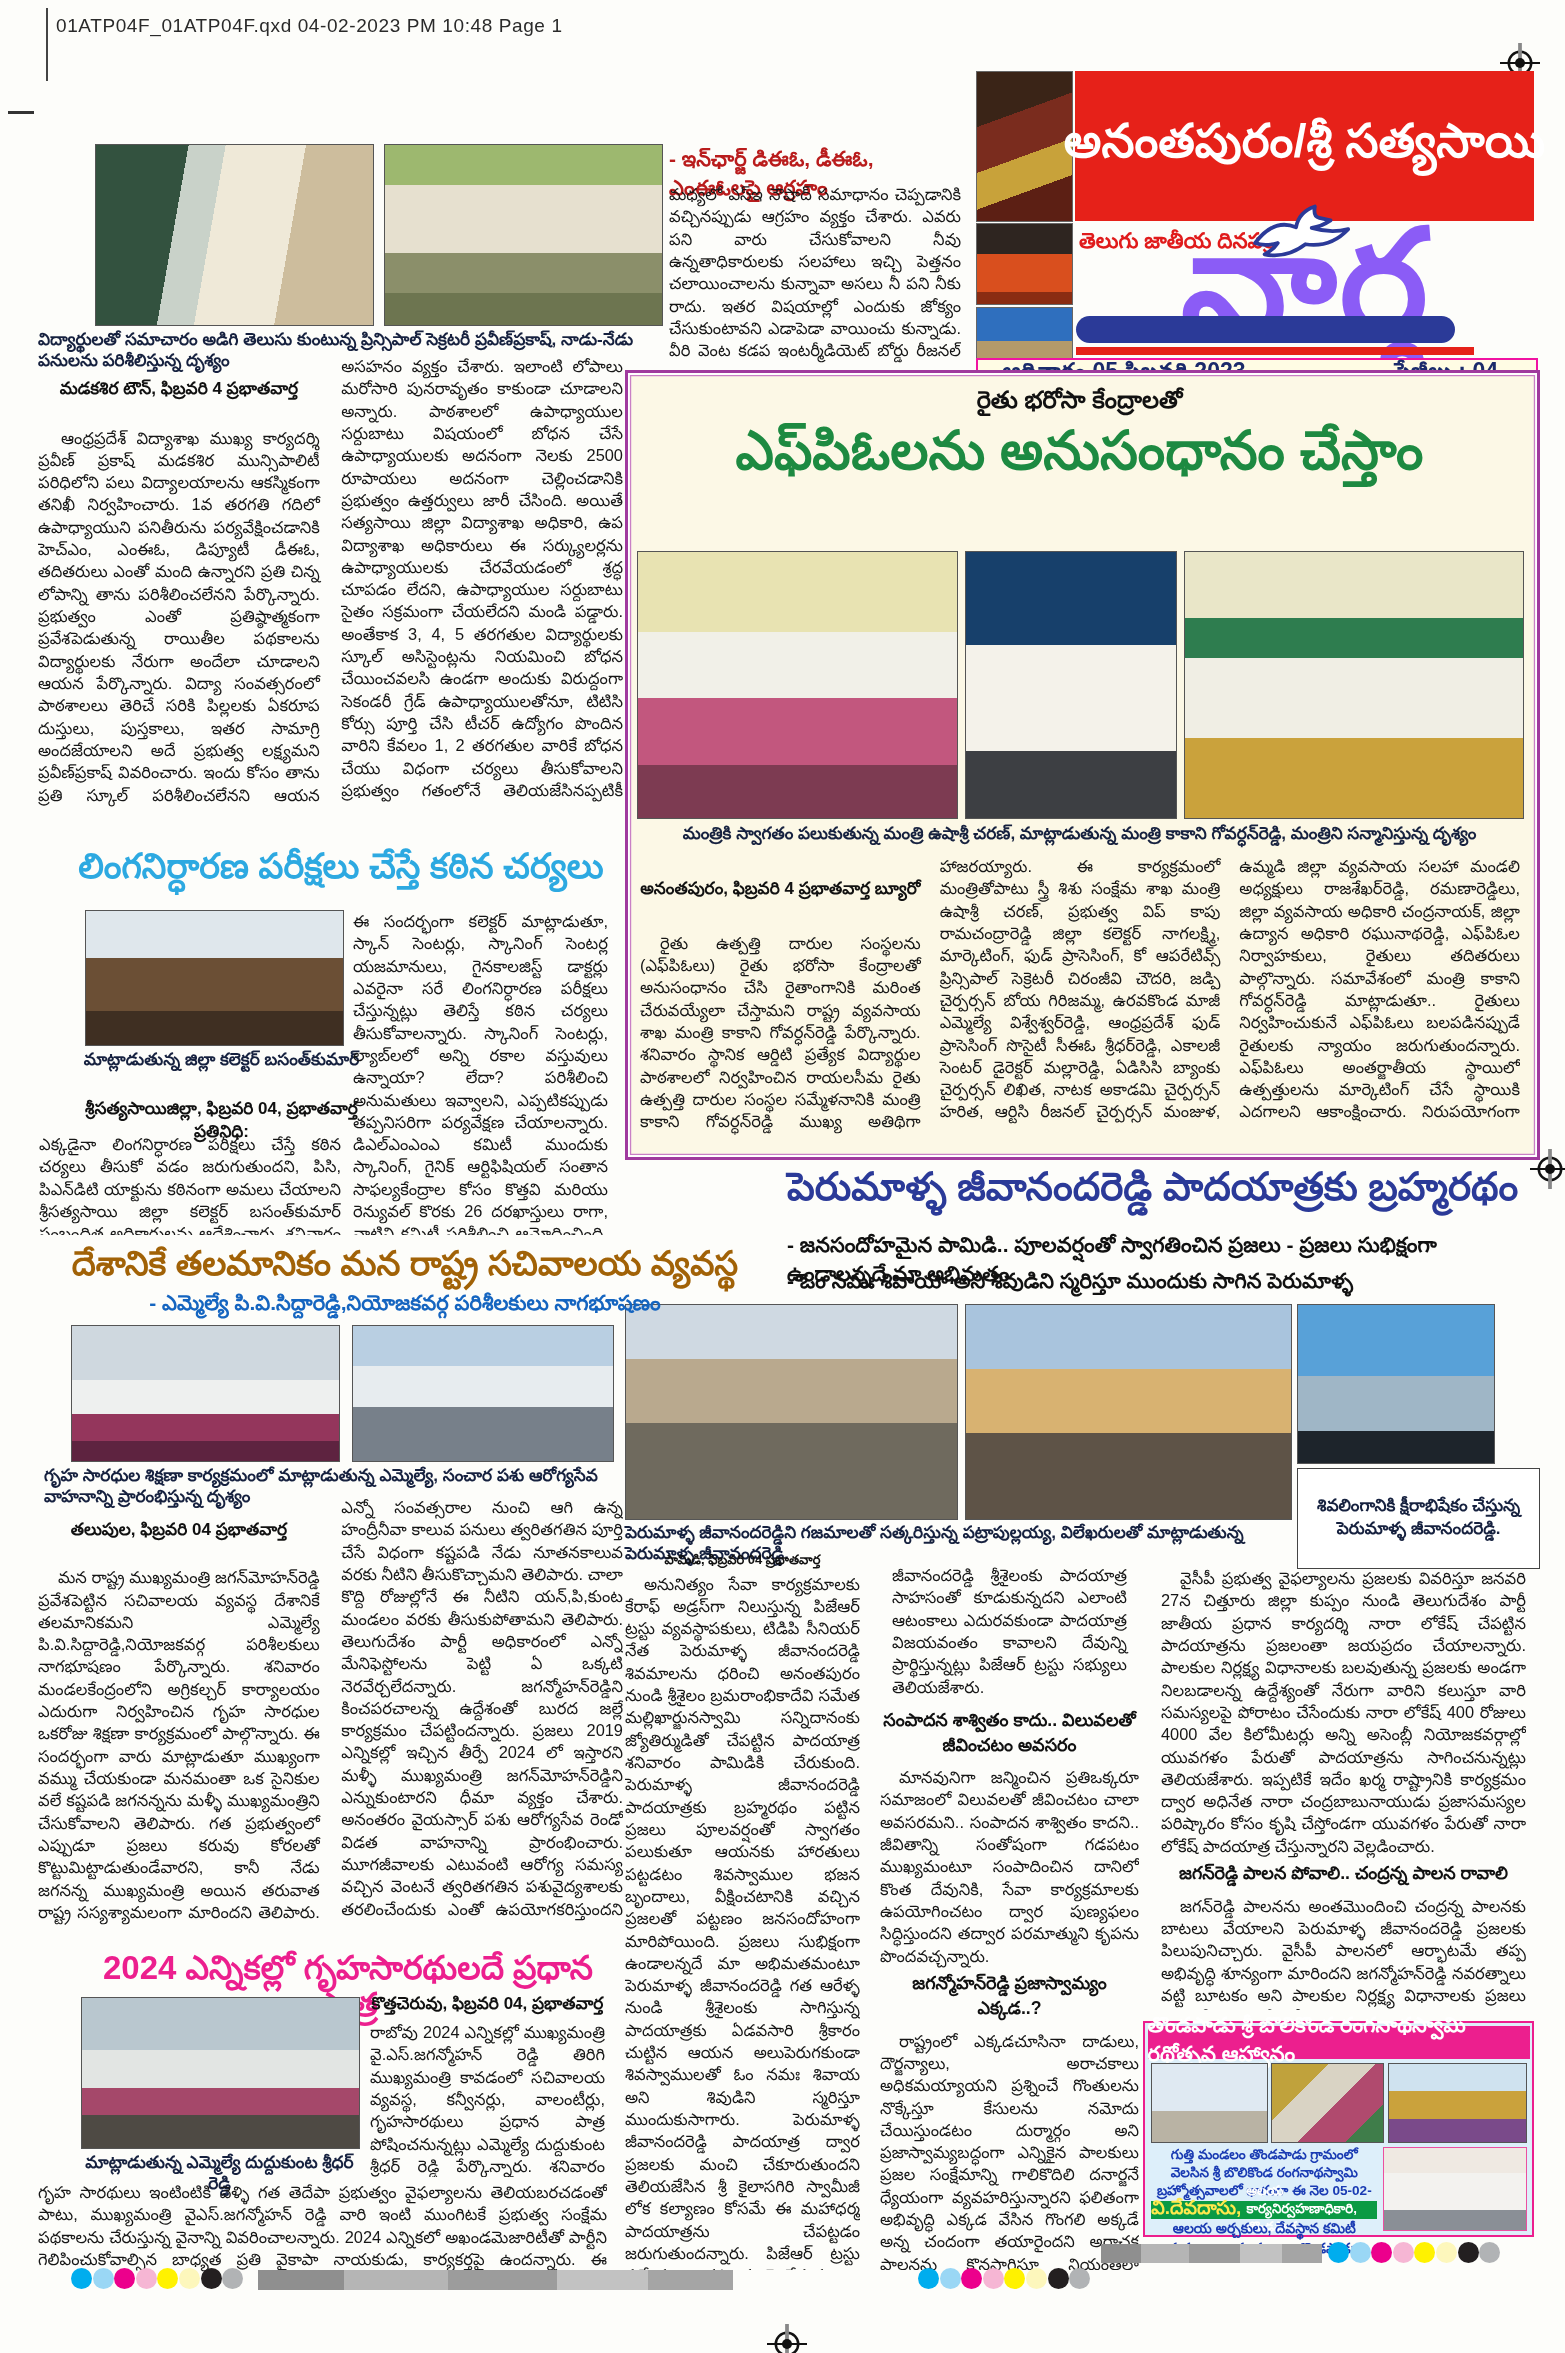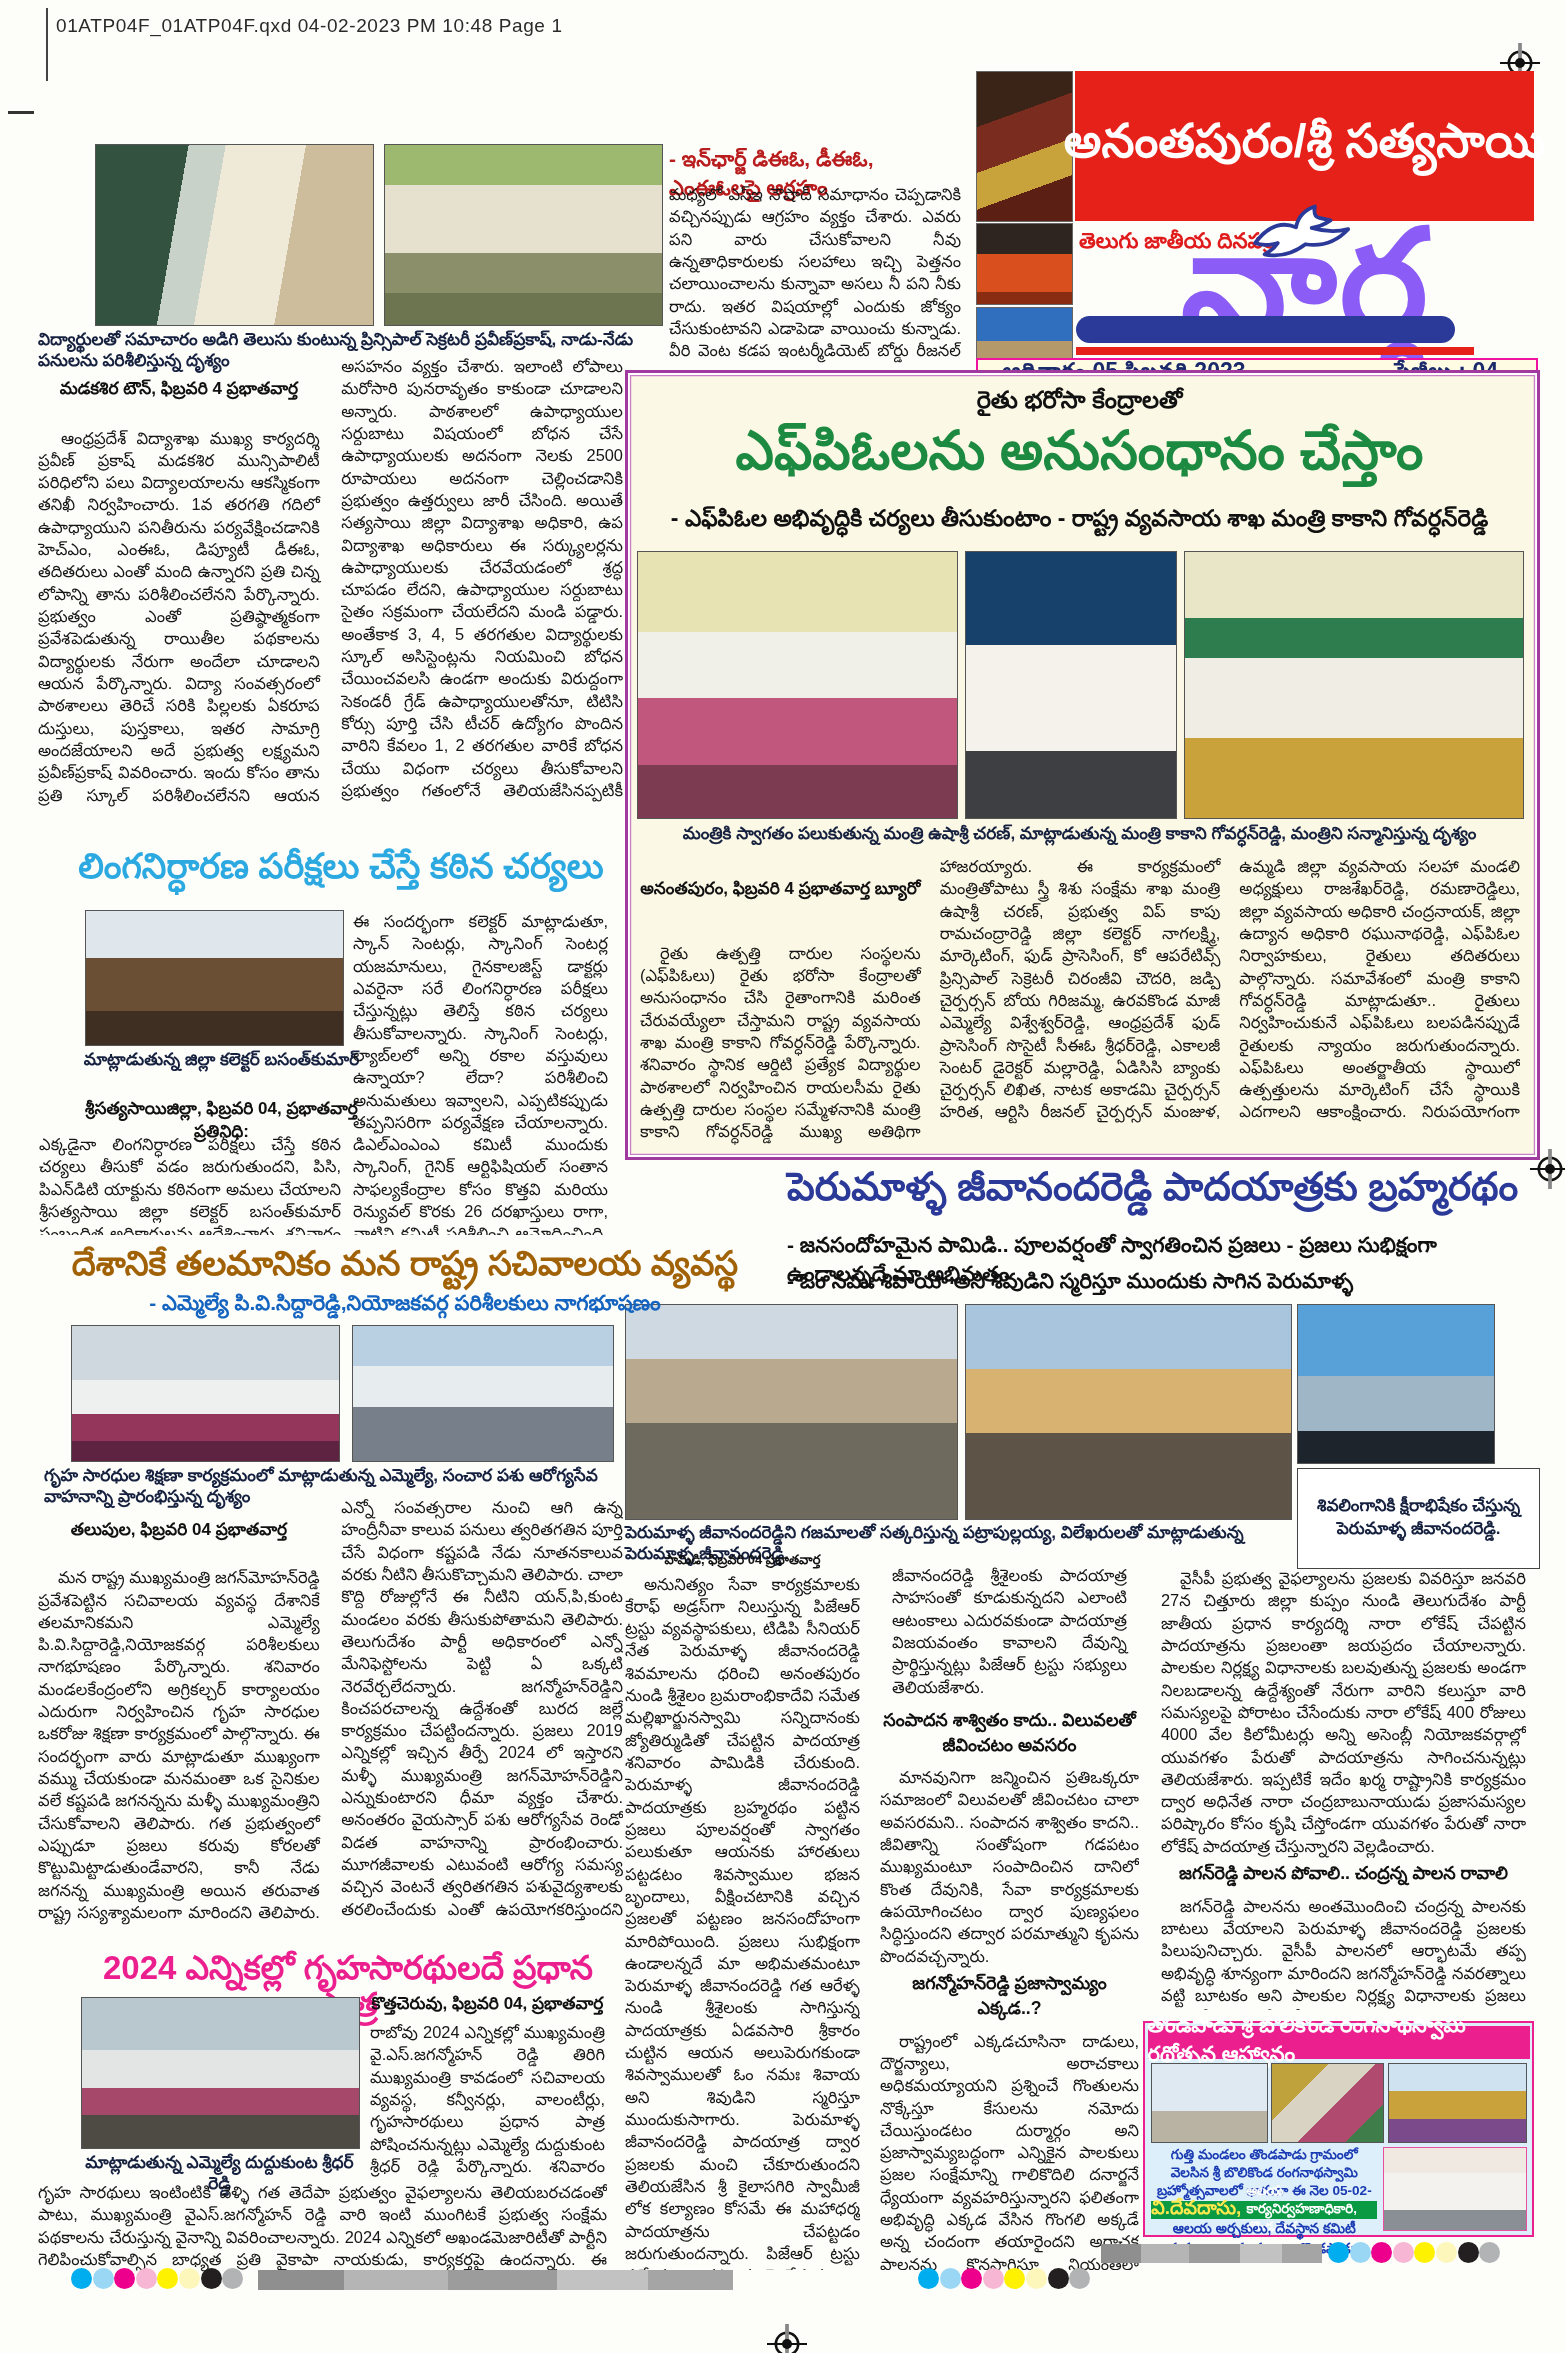--- a/index.html
+++ b/index.html
@@ -139,30 +139,29 @@
   <div class="abs clip" style="left:38px;top:355px;width:585px;height:468px;">
     <div class="cols2 body-t" style="height:468px;">
       <div class="dl" style="text-align:center;font-size:17px;margin-bottom:3.8px;">మడకశిర టౌన్, ఫిబ్రవరి 4 ప్రభాతవార్త</div>
       <p style="margin:0;text-indent:23px;">ఆంధ్రప్రదేశ్ విద్యాశాఖ ముఖ్య కార్యదర్శి ప్రవీణ్ ప్రకాష్ మడకశిర మున్సిపాలిటీ పరిధిలోని పలు విద్యాలయాలను ఆకస్మికంగా తనిఖీ నిర్వహించారు. 1వ తరగతి గదిలో ఉపాధ్యాయుని పనితీరును పర్యవేక్షించడానికి హెచ్ఎం, ఎంఈఓ, డిప్యూటీ డీఈఓ, తదితరులు ఎంతో మంది ఉన్నారని ప్రతి చిన్న లోపాన్ని తాను పరిశీలించలేనని పేర్కొన్నారు. ప్రభుత్వం ఎంతో ప్రతిష్ఠాత్మకంగా ప్రవేశపెడుతున్న రాయితీల పథకాలను విద్యార్థులకు నేరుగా అందేలా చూడాలని ఆయన పేర్కొన్నారు. విద్యా సంవత్సరంలో పాఠశాలలు తెరిచే సరికి పిల్లలకు ఏకరూప దుస్తులు, పుస్తకాలు, ఇతర సామాగ్రి అందజేయాలని అదే ప్రభుత్వ లక్ష్యమని ప్రవీణ్‌ప్రకాష్ వివరించారు. ఇందు కోసం తాను ప్రతి స్కూల్ పరిశీలించలేనని ఆయన అసహనం వ్యక్తం చేశారు. ఇలాంటి లోపాలు మరోసారి పునరావృతం కాకుండా చూడాలని అన్నారు. పాఠశాలలో ఉపాధ్యాయుల సర్దుబాటు విషయంలో బోధన చేసే ఉపాధ్యాయులకు అదనంగా నెలకు 2500 రూపాయలు అదనంగా చెల్లించడానికి ప్రభుత్వం ఉత్తర్వులు జారీ చేసింది. అయితే సత్యసాయి జిల్లా విద్యాశాఖ అధికారి, ఉప విద్యాశాఖ అధికారులు ఈ సర్క్యులర్లను ఉపాధ్యాయులకు చేరవేయడంలో శ్రద్ధ చూపడం లేదని, ఉపాధ్యాయుల సర్దుబాటు సైతం సక్రమంగా చేయలేదని మండి పడ్డారు. అంతేకాక 3, 4, 5 తరగతుల విద్యార్థులకు స్కూల్ అసిస్టెంట్లను నియమించి బోధన చేయించవలసి ఉండగా అందుకు విరుద్దంగా సెకండరీ గ్రేడ్ ఉపాధ్యాయులతోనూ, టిటిసి కోర్సు పూర్తి చేసి టీచర్ ఉద్యోగం పొందిన వారిని కేవలం 1, 2 తరగతుల వారికే బోధన చేయు విధంగా చర్యలు తీసుకోవాలని ప్రభుత్వం గతంలోనే తెలియజేసినప్పటికీ మడకశిరలో మాత్రం అలా చేయకుండా తద్విరుద్ధంగా రాష్ట్రప్రభుత్వ ఉత్తర్వులు జారీ చేయడంపై ముఖ్య కార్యదర్శి సమాచారం అడుగుతూ ఉండటంతో తరగతులు...</p>
     </div>
   </div>
 
   <div class="abs fpobox" style="left:625px;top:370px;width:909px;height:784px;"></div>
   <div class="abs hl" style="left:639px;top:387px;width:881px;font-size:24px;color:#111;">రైతు భరోసా కేంద్రాలతో</div>
   <div class="abs hl" style="left:639px;top:420px;width:881px;font-size:54px;color:#1d8a41;">ఎఫ్‌పిఓలను అనుసంధానం చేస్తాం</div>
-  <div class="abs hl" style="left:639px;top:506px;width:881px;font-size:23px;color:#111;">- ఎఫ్‌పిఓల అభివృద్ధికి చర్యలు తీసుకుంటాం   - రాష్ట్ర వ్యవసాయ శాఖ మంత్రి కాకాని గోవర్ధన్‌రెడ్డి</div>
 
   <div class="abs photo p-fpo1" style="left:637px;top:551px;width:319px;height:266px;"></div>
   <div class="abs photo p-fpo2" style="left:965px;top:551px;width:210px;height:266px;"></div>
   <div class="abs photo p-fpo3" style="left:1184px;top:551px;width:338px;height:266px;"></div>
   <div class="abs cap" style="left:639px;top:823px;width:881px;text-align:center;">మంత్రికి స్వాగతం పలుకుతున్న మంత్రి ఉషాశ్రీ చరణ్, మాట్లాడుతున్న మంత్రి కాకాని గోవర్ధన్‌రెడ్డి, మంత్రిని సన్మానిస్తున్న దృశ్యం</div>
 
   <div class="abs clip" style="left:640px;top:855px;width:880px;height:290px;">
     <div class="cols3 body-t" style="height:290px;">
-      <div class="dl" style="text-align:center;font-size:17px;margin-bottom:19px;">అనంతపురం, ఫిబ్రవరి 4 ప్రభాతవార్త బ్యూరో</div>
+      <div class="dl" style="text-align:center;font-size:17px;margin-bottom:9px;">అనంతపురం, ఫిబ్రవరి 4 ప్రభాతవార్త బ్యూరో</div>
       <p style="margin:0;text-indent:20px;">రైతు ఉత్పత్తి దారుల సంస్థలను (ఎఫ్‌పిఓలు) రైతు భరోసా కేంద్రాలతో అనుసంధానం చేసి రైతాంగానికి మరింత చేరువయ్యేలా చేస్తామని రాష్ట్ర వ్యవసాయ శాఖ మంత్రి కాకాని గోవర్ధన్‌రెడ్డి పేర్కొన్నారు. శనివారం స్థానిక ఆర్డిటి ప్రత్యేక విద్యార్థుల పాఠశాలలో నిర్వహించిన రాయలసీమ రైతు ఉత్పత్తి దారుల సంస్థల సమ్మేళనానికి మంత్రి కాకాని గోవర్ధన్‌రెడ్డి ముఖ్య అతిథిగా హాజరయ్యారు. ఈ కార్యక్రమంలో మంత్రితోపాటు స్త్రీ శిశు సంక్షేమ శాఖ మంత్రి ఉషాశ్రీ చరణ్, ప్రభుత్వ విప్ కాపు రామచంద్రారెడ్డి జిల్లా కలెక్టర్ నాగలక్ష్మి, మార్కెటింగ్, ఫుడ్ ప్రాసెసింగ్, కో ఆపరేటివ్స్ ప్రిన్సిపాల్ సెక్రెటరీ చిరంజీవి చౌదరి, జడ్పి చైర్పర్సన్ బోయ గిరిజమ్మ, ఉరవకొండ మాజీ ఎమ్మెల్యే విశ్వేశ్వర్‌రెడ్డి, ఆంధ్రప్రదేశ్ ఫుడ్ ప్రాసెసింగ్ సొసైటీ సీఈఓ శ్రీధర్‌రెడ్డి, ఎకాలజీ సెంటర్ డైరెక్టర్ మల్లారెడ్డి, ఏడిసిసి బ్యాంకు చైర్పర్సన్ లిఖిత, నాటక అకాడమి చైర్పర్సన్ హరిత, ఆర్టిసి రీజనల్ చైర్పర్సన్ మంజుళ, ఉమ్మడి జిల్లా వ్యవసాయ సలహా మండలి అధ్యక్షులు రాజశేఖర్‌రెడ్డి, రమణారెడ్డిలు, జిల్లా వ్యవసాయ అధికారి చంద్రనాయక్, జిల్లా ఉద్యాన అధికారి రఘునాథరెడ్డి, ఎఫ్‌పిఓల నిర్వాహకులు, రైతులు తదితరులు పాల్గొన్నారు. సమావేశంలో మంత్రి కాకాని గోవర్ధన్‌రెడ్డి మాట్లాడుతూ.. రైతులు నిర్వహించుకునే ఎఫ్‌పిఓలు బలపడినప్పుడే రైతులకు న్యాయం జరుగుతుందన్నారు. ఎఫ్‌పిఓలు అంతర్జాతీయ స్థాయిలో ఉత్పత్తులను మార్కెటింగ్ చేసే స్థాయికి ఎదగాలని ఆకాంక్షించారు. నిరుపయోగంగా ఉన్న మార్కెట్ కమిటీల స్థలాలు, నిల్వ వసతులను ఎఫ్‌పిఓలు వినియోగించుకునే అవకాశం కల్పిస్తామన్నారు. వేర్‌హౌస్‌ల ఏర్పాటు కోసం ఎఫ్‌పిఓలకు సబ్సిడీ పెంచుతామని హామీ ఇచ్చారు. ప్రభుత్వమే తయారు చేసిన మార్క్ఫెడ్ బ్రాండ్ ద్వారా ఎఫ్‌పిఓల ఉత్పత్తులకు మార్కెటింగ్ అవకాశాలు కల్పిస్తామన్నారు. త్వరలోనే రాష్ట్రంలో రూ.1250 కోట్లతో ఫుడ్ ప్రాసెసింగ్ ఏర్పాట్లకు నిర్మాణాలు ప్రారంభించనున్నామన్నారు. చిరుధాన్యాల సాగు పెంచడంలో సైతం ఎఫ్‌పిఓలది కీలక పాత్ర అన్నారు. విమానాల్లో సైతం మన ఎఫ్‌పిఓలు చిరు ధాన్యాలతో తయారు చేసిన రెడీ టు ఈట్ ఆహార పదార్థాలు అందించే రోజులు రావాలన్నారు.</p>
       
       
     </div>
   </div>
 
   <div class="abs hl" style="left:63px;top:846px;width:556px;font-size:35px;color:#2da9e1;">లింగనిర్ధారణ పరీక్షలు చేస్తే కఠిన చర్యలు</div>
   <div class="abs photo p-meet" style="left:85px;top:910px;width:257px;height:134px;"></div>
   <div class="abs cap" style="left:57px;top:1049px;width:329px;text-align:center;">మాట్లాడుతున్న జిల్లా కలెక్టర్ బసంత్‌కుమార్</div>
   <div class="abs dl" style="left:57px;top:1099px;width:329px;text-align:center;font-size:17px;">శ్రీసత్యసాయిజిల్లా, ఫిబ్రవరి 04, ప్రభాతవార్త ప్రతినిధి:</div>

